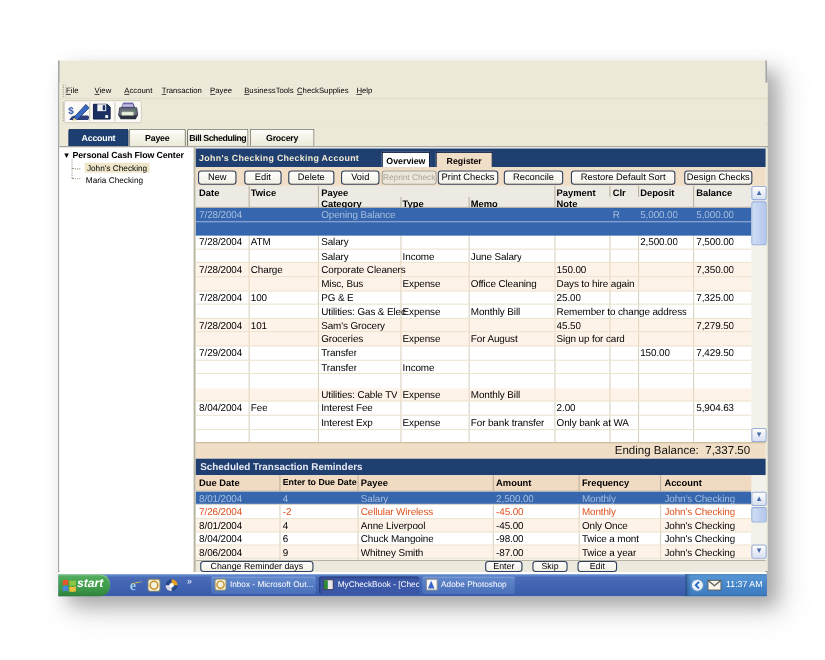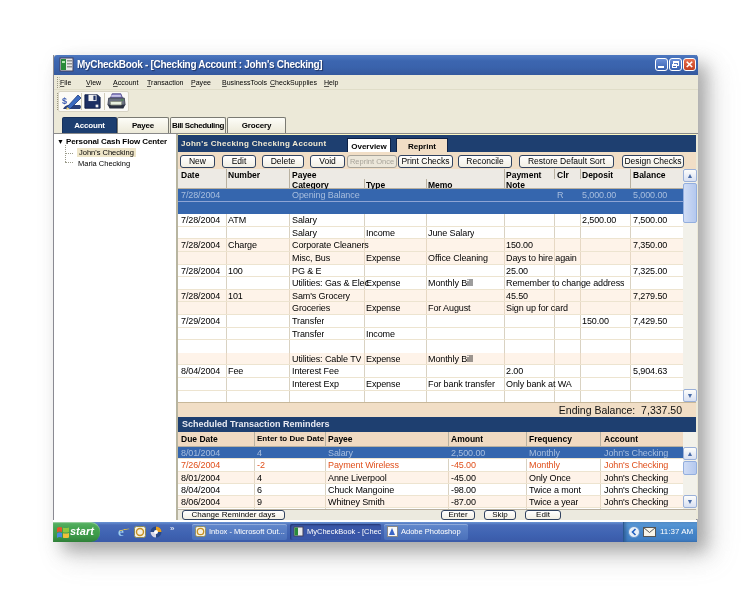--- a/index.html
+++ b/index.html
@@ -20,21 +20,21 @@
 
 .toolbar{position:absolute;left:0;top:35px;width:644px;height:23px;background:#ece9d8}
 
 .tabstrip{position:absolute;left:0;top:58px;width:644px;height:20px;background:#ece9d8}
 .tab{position:absolute;top:4px;height:16px;border:1px solid #7a7a72;border-bottom:none;font-size:8px;font-weight:bold;letter-spacing:-.2px;text-align:center;padding-top:3px;background:linear-gradient(180deg,#fdfdf8,#ece9d8);color:#000;white-space:nowrap;border-radius:2px 2px 0 0}
 .tab.sel{background:#1c3e70;color:#fff;border-color:#16305a}
 
 .content{position:absolute;left:0;top:78px;width:644px;height:386px;background:#ece9d8;border-top:1px solid #8a8a8a}
 .tree{position:absolute;left:0;top:0;width:124px;height:386px;background:#fff;border-right:2px solid #b8b5a0;font-size:7.5px}
 
-.rp{position:absolute;left:124px;top:0;width:518px;height:326px;background:#fef9c3}
+.rp{position:absolute;left:124px;top:0;width:518px;height:326px;background:#ffffff}
 .navybar{position:absolute;left:0;width:518px;background:#1e3f70;color:#f2ead2}
 .htab{position:absolute;top:3px;height:14px;border:1px solid #0e2246;border-bottom:none;font-size:8px;font-weight:bold;color:#000;text-align:center;padding-top:3px}
 .btnrow{position:absolute;left:0;top:18px;width:518px;height:17px;background:#f1dec6}
 .xb{position:absolute;height:13px;border:1px solid #30425f;border-radius:3px;background:linear-gradient(180deg,#ffffff,#f2efe4);font-size:8.5px;text-align:center;line-height:11px;color:#000;white-space:nowrap;overflow:hidden}
 .xb.dis{color:#a8a49a;border-color:#a8a49a;background:#ece7da}
 .th{position:absolute;font-weight:bold;font-size:8.5px;color:#000;white-space:nowrap}
 .row{position:absolute;left:0;width:505px;height:12.6px;font-size:9px;white-space:nowrap;border-bottom:1px solid #ede4d0}
 .row .c{position:absolute;top:0;height:12px;line-height:12px;overflow:hidden;letter-spacing:-.1px}
 .sel{background:#3566ae;color:#a8bede}
 .crm{background:rgba(252,226,200,.4)}
@@ -43,39 +43,20 @@
 .sb{position:absolute;width:14px;background:#f2f1ea}
 .sbtn{position:absolute;left:0;width:14px;height:13px;background:linear-gradient(180deg,#fdfdfb,#d8e0f2);border:1px solid #9ab0d8;border-radius:2px;color:#4a6ca8;font-size:7px;text-align:center;line-height:11px}
 .sthumb{position:absolute;left:0;width:14px;background:linear-gradient(90deg,#cfdcf5,#b4c8ee);border:1px solid #93aede;border-radius:2px}
 
 .task{position:absolute;left:0;top:467px;width:644px;height:20px;background:linear-gradient(180deg,#6a94d4 0%,#4a6cb8 15%,#3f63b2 60%,#3a5aa8 100%)}
 .tkb{position:absolute;top:2px;height:16px;border-radius:2px;font-size:7.5px;color:#fff;white-space:nowrap;overflow:hidden}
 </style></head><body>
 <div class="shot">
  <div class="win">
 
-  <div class="tbar">
-    <svg class="ticon" viewBox="0 0 15 15">
-          <rect x="1" y="1" width="13" height="13" fill="#e8e8e8" stroke="#404060"></rect>
-          <rect x="2" y="2" width="5" height="11" fill="#2a8a3a"></rect>
-          <rect x="3" y="4" width="3" height="2" fill="#b0e8b0"></rect>
-          <rect x="8" y="3" width="5" height="1.5" fill="#909090"></rect>
-          <rect x="8" y="6" width="5" height="1.5" fill="#909090"></rect>
-          <rect x="8" y="9" width="5" height="1.5" fill="#909090"></rect>
-        </svg>
-    <span class="ttl">MyCheckBook - [Checking Account : John's Checking]</span>
-    <div class="wbtn wmin" style="right:30px">
-          <div class="abs" style="left:2px;bottom:2px;width:6px;height:2px;background:#fff"></div>
-        </div>
-    <div class="wbtn wmax" style="right:16px">
-          <div class="abs" style="right:2px;top:2px;width:6px;height:5px;border:1px solid #fff;border-top-width:2px"></div>
-          <div class="abs" style="left:2px;bottom:2px;width:5px;height:4px;border:1px solid #fff;border-top-width:2px;background:#3f62b4"></div>
-        </div>
-    <div class="wbtn wclose" style="right:2px;width:13px;font-weight:bold;font-size:10px;line-height:12px">✕</div>
-  </div>
 
   <div class="menubar">
     <div class="grip" style="top:2px;height:11px"></div>
     <span class="mi" style="left:6px"><u>F</u>ile</span>
     <span class="mi" style="left:32px"><u>V</u>iew</span>
     <span class="mi" style="left:59px"><u>A</u>ccount</span>
     <span class="mi" style="left:93px"><u>T</u>ransaction</span>
     <span class="mi" style="left:137px"><u>P</u>ayee</span>
     <span class="mi" style="left:168px"><u>B</u>usinessTools</span>
     <span class="mi" style="left:216px"><u>C</u>heckSupplies</span>
@@ -122,36 +103,36 @@
      <div class="abs" style="left:11px;top:11px;width:1px;height:17px;border-left:1px dotted #9a9a8a"></div>
           <div class="abs" style="left:11px;top:19px;width:8px;height:1px;border-top:1px dotted #9a9a8a"></div>
           <div class="abs" style="left:11px;top:28px;width:8px;height:1px;border-top:1px dotted #9a9a8a"></div>
           <div class="abs" style="left:23px;top:14px;background:#efe6c9;padding:0 2px;white-space:nowrap">John's Checking</div>
      <div class="abs" style="left:24px;top:25px;white-space:nowrap">Maria Checking</div>
    </div>
    <div class="rp" id="rp">
     <div class="navybar" style="top:1px;height:17px">
       <span class="abs" style="left:3px;top:4px;font-weight:bold;font-size:8px;letter-spacing:.3px;white-space:nowrap">John's Checking Checking Account</span>
       <div class="htab" style="left:169px;width:44px;background:#fff">Overview</div>
-      <div class="htab" style="left:218px;width:52px;background:#f1dec6">Reprint</div>
+      <div class="htab" style="left:218px;width:52px;background:#f1dec6">Register</div>
     </div>
     <div class="btnrow">
       <div class="xb" style="left:2px;top:3px;width:35px">New</div>
       <div class="xb" style="left:44px;top:3px;width:34px">Edit</div>
       <div class="xb" style="left:84px;top:3px;width:42px">Delete</div>
       <div class="xb" style="left:132px;top:3px;width:35px">Void</div>
-      <div class="xb dis" style="left:169px;top:3px;width:50px;font-size:7.5px">Reprint Once</div>
+      <div class="xb dis" style="left:169px;top:3px;width:50px;font-size:7.5px">Reprint Check</div>
       <div class="xb" style="left:220px;top:3px;width:55px">Print Checks</div>
       <div class="xb" style="left:280px;top:3px;width:54px">Reconcile</div>
       <div class="xb" style="left:341px;top:3px;width:95px">Restore Default Sort</div>
       <div class="xb" style="left:444px;top:3px;width:62px">Design Checks</div>
     </div>
     <div class="abs" style="left:0;top:35px;width:505px;height:20px;background:#edeae4;border-bottom:1px solid #b8b0a0"></div>
     <span class="th" style="left:3px;top:36px">Date</span>
-    <span class="th" style="left:50px;top:36px">Number</span>
+    <span class="th" style="left:50px;top:36px">Twice</span>
     <span class="th" style="left:114px;top:36px">Payee</span>
     <span class="th" style="left:328px;top:36px">Payment</span>
     <span class="th" style="left:379px;top:36px">Clr</span>
     <span class="th" style="left:404px;top:36px">Deposit</span>
     <span class="th" style="left:455px;top:36px">Balance</span>
     <span class="th" style="left:114px;top:46px">Category</span>
     <span class="th" style="left:188px;top:46px">Type</span>
     <span class="th" style="left:250px;top:46px">Memo</span>
     <span class="th" style="left:328px;top:46px">Note</span>
     <div class="abs" style="left:0;top:55px;width:505px;height:213px;background:#fff"></div>
@@ -289,21 +270,21 @@
             <span class="c" style="left:3px">8/01/2004</span>
             <span class="c" style="left:79px">4</span>
             <span class="c" style="left:150px">Salary</span>
             <span class="c" style="left:273px">2,500.00</span>
             <span class="c" style="left:351px">Monthly</span>
             <span class="c" style="left:426px">John's Checking</span>
           </div>
     <div class="row" style="top:325.3px;height:12.3px;color:#e0501c">
             <span class="c" style="left:3px">7/26/2004</span>
             <span class="c" style="left:79px">-2</span>
-            <span class="c" style="left:150px">Payment Wireless</span>
+            <span class="c" style="left:150px">Cellular Wireless</span>
             <span class="c" style="left:273px">-45.00</span>
             <span class="c" style="left:351px">Monthly</span>
             <span class="c" style="left:426px">John's Checking</span>
           </div>
     <div class="row crm" style="top:337.6px;height:12.3px">
             <span class="c" style="left:3px">8/01/2004</span>
             <span class="c" style="left:79px">4</span>
             <span class="c" style="left:150px">Anne Liverpool</span>
             <span class="c" style="left:273px">-45.00</span>
             <span class="c" style="left:351px">Only Once</span>

